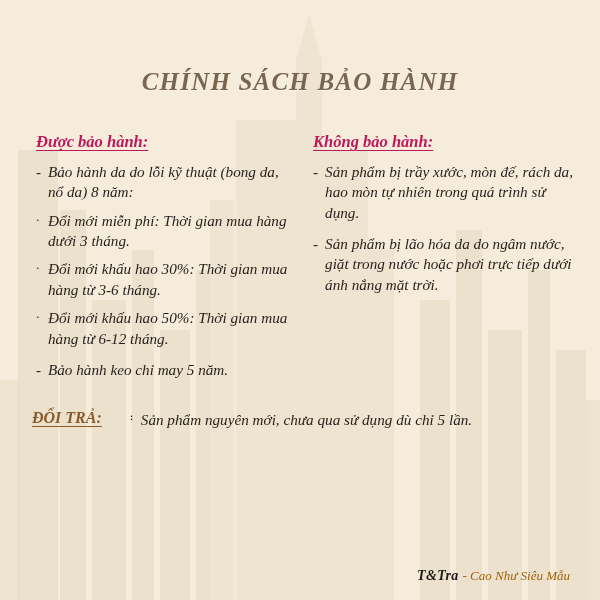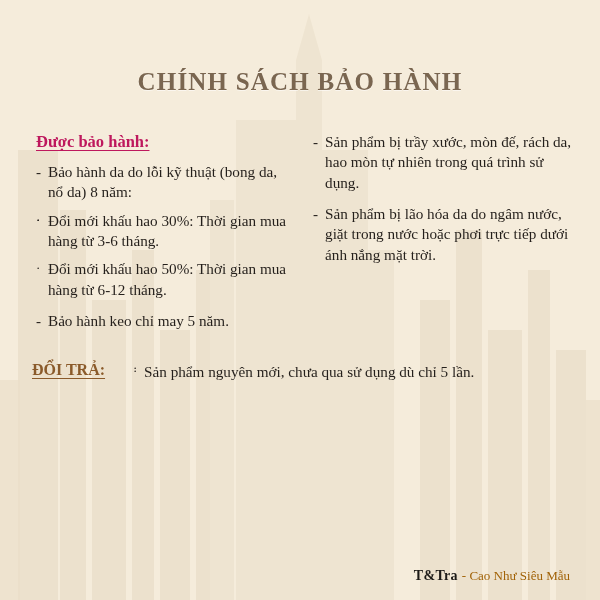--- a/index.html
+++ b/index.html
@@ -13,20 +13,21 @@
     background: #f4ead7;
     overflow: hidden;
   }
 
   #page {
     position: relative;
     width: 600px;
     height: 600px;
     background: #f5ecdb;
     overflow: hidden;
+    font-style: italic;
   }
 
   
   #skyline {
     position: absolute;
     left: 0;
     top: 0;
     width: 600px;
     height: 600px;
     opacity: 0.55;
@@ -209,37 +210,39 @@
 
       <div class="col-left">
         <div class="col-head">Được bảo hành:</div>
         <ul class="plain">
           <li>
             <span class="bullet">-</span>
             <span>Bảo hành da do lỗi kỹ thuật (bong da, nổ da) 8 năm:</span>
           </li>
           <li class="sub">
             <span class="bullet">·</span>
+            <span>Đổi mới miễn phí: Thời gian mua hàng dưới 3 tháng.</span>
           </li>
           <li class="sub">
             <span class="bullet">·</span>
             <span>Đổi mới khấu hao 30%: Thời gian mua hàng từ 3-6 tháng.</span>
           </li>
           <li class="sub">
             <span class="bullet">·</span>
             <span>Đổi mới khấu hao 50%: Thời gian mua hàng từ 6-12 tháng.</span>
           </li>
           <li class="gap-top">
             <span class="bullet">-</span>
             <span>Bảo hành keo chỉ may 5 năm.</span>
           </li>
         </ul>
       </div>
 
       <div class="col-right">
+        <div class="col-head">Không bảo hành:</div>
         <ul class="plain">
           <li>
             <span class="bullet">-</span>
             <span>Sản phẩm bị trầy xước, mòn đế, rách da, hao mòn tự nhiên trong quá trình sử dụng.</span>
           </li>
           <li class="gap-top">
             <span class="bullet">-</span>
             <span>Sản phẩm bị lão hóa da do ngâm nước, giặt trong nước hoặc phơi trực tiếp dưới ánh nắng mặt trời.</span>
           </li>
         </ul>

